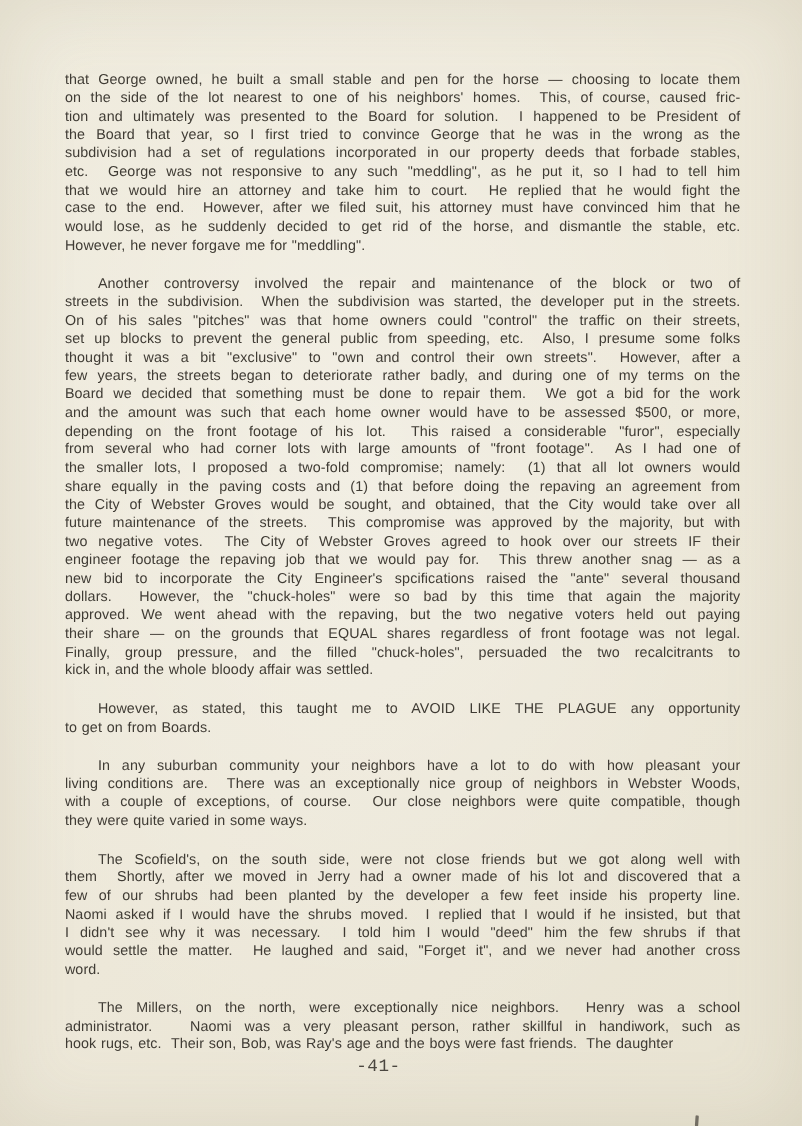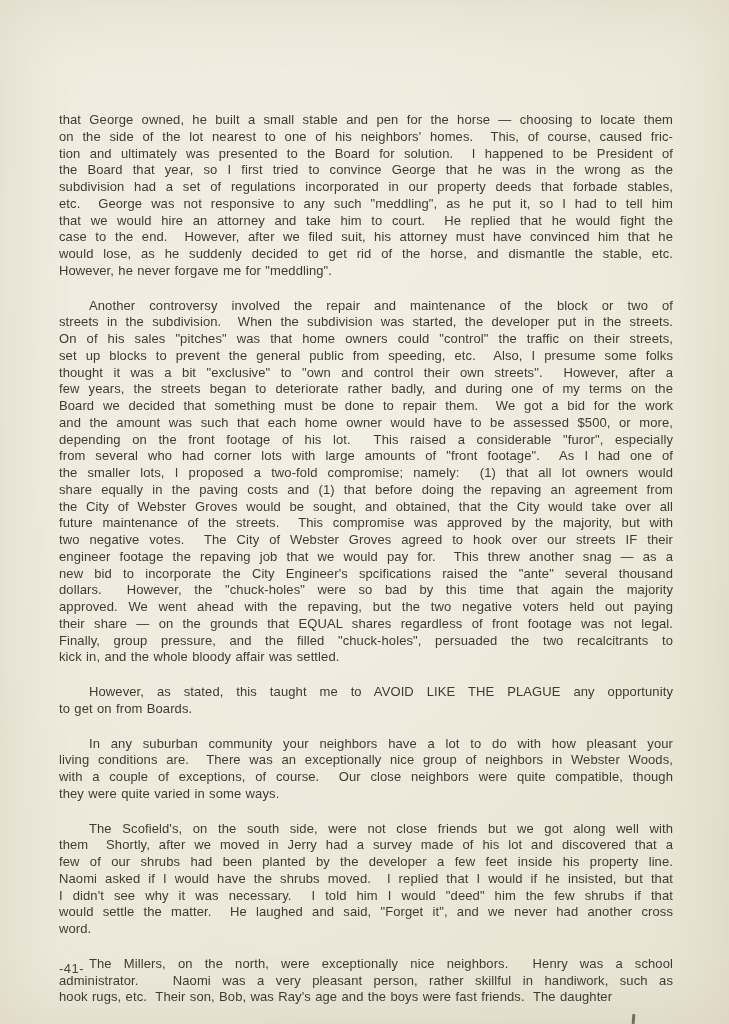--- a/index.html
+++ b/index.html
@@ -17,21 +17,20 @@
       linear-gradient(135deg, #efebdd 0%, #ede8d9 55%, #e8e3d2 100%);
     box-shadow: inset 0 0 70px rgba(150,138,105,0.18);
     font-family: "Liberation Sans", "DejaVu Sans", sans-serif;
     color: #3f3b34;
   }
   .text-block {
     position: absolute;
     left: 59px;
     top: 64px;
     width: 614px;
-    margin-top: 48px;
   }
   .para {
     margin: 0 0 18px 0;
     font-size: 13px;
     line-height: 16.75px;
     letter-spacing: 0.1px;
     word-spacing: 0.6px;
   }
   .line {
     display: block;
@@ -43,23 +42,25 @@
     text-align-last: left;
   }
   .line.indent {
     text-indent: 30px;
   }
   .page-number {
     position: absolute;
     left: 59px;
     width: 570px;
     top: 961px;
-    font-size: 13px;
+    text-align: center;
+    font-size: 16px;
     letter-spacing: 0.5px;
     color: #4a463f;
+    font-family: Liberation Mono, monospace;
   }
   .scan-mark {
     position: absolute;
     left: 632px;
     top: 1014px;
     width: 3px;
     height: 10px;
     background: #57524a;
     transform: rotate(4deg);
     border-radius: 1px;
@@ -112,21 +113,21 @@
         <span class="line last-line">to get on from Boards.</span>
       </p>
       <p class="para">
         <span class="line indent">In any suburban community your neighbors have a lot to do with how pleasant your</span>
         <span class="line">living conditions are.  There was an exceptionally nice group of neighbors in Webster Woods,</span>
         <span class="line">with a couple of exceptions, of course.  Our close neighbors were quite compatible, though</span>
         <span class="line last-line">they were quite varied in some ways.</span>
       </p>
       <p class="para">
         <span class="line indent">The Scofield's, on the south side, were not close friends but we got along well with</span>
-        <span class="line">them  Shortly, after we moved in Jerry had a survey made of his lot and discovered that a</span>
+        <span class="line">them  Shortly, after we moved in Jerry had a owner made of his lot and discovered that a</span>
         <span class="line">few of our shrubs had been planted by the developer a few feet inside his property line.</span>
         <span class="line">Naomi asked if I would have the shrubs moved.  I replied that I would if he insisted, but that</span>
         <span class="line">I didn't see why it was necessary.  I told him I would "deed" him the few shrubs if that</span>
         <span class="line">would settle the matter.  He laughed and said, "Forget it", and we never had another cross</span>
         <span class="line last-line">word.</span>
       </p>
       <p class="para">
         <span class="line indent">The Millers, on the north, were exceptionally nice neighbors.  Henry was a school</span>
         <span class="line">administrator.   Naomi was a very pleasant person, rather skillful in handiwork, such as</span>
         <span class="line last-line">hook rugs, etc.  Their son, Bob, was Ray's age and the boys were fast friends.  The daughter</span>

